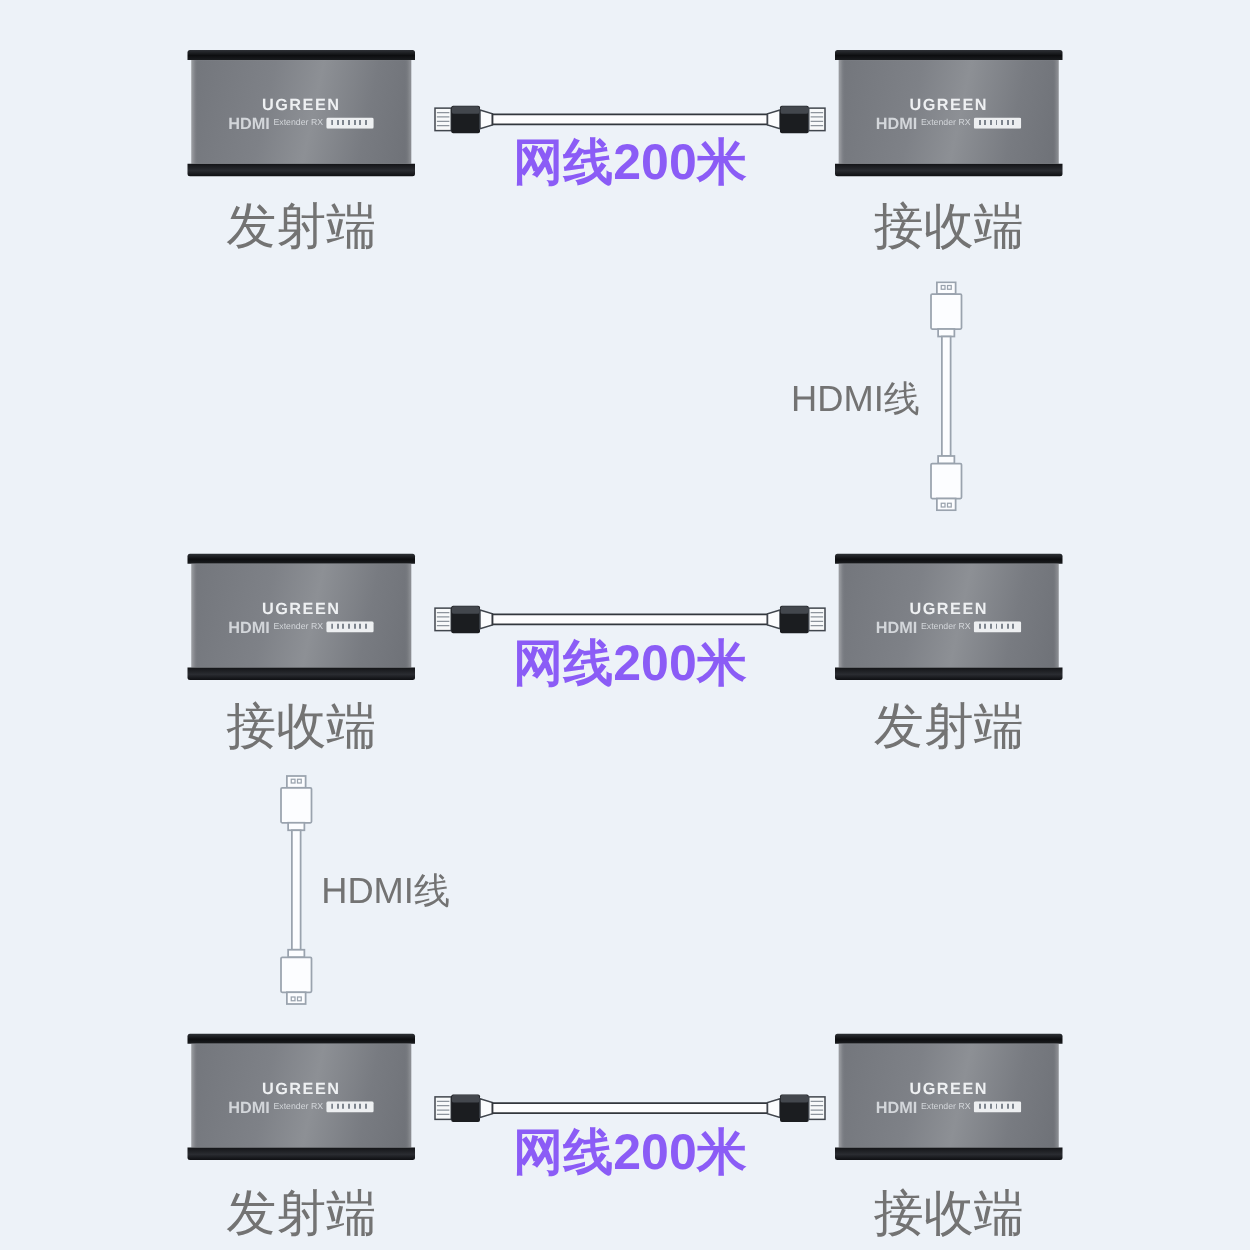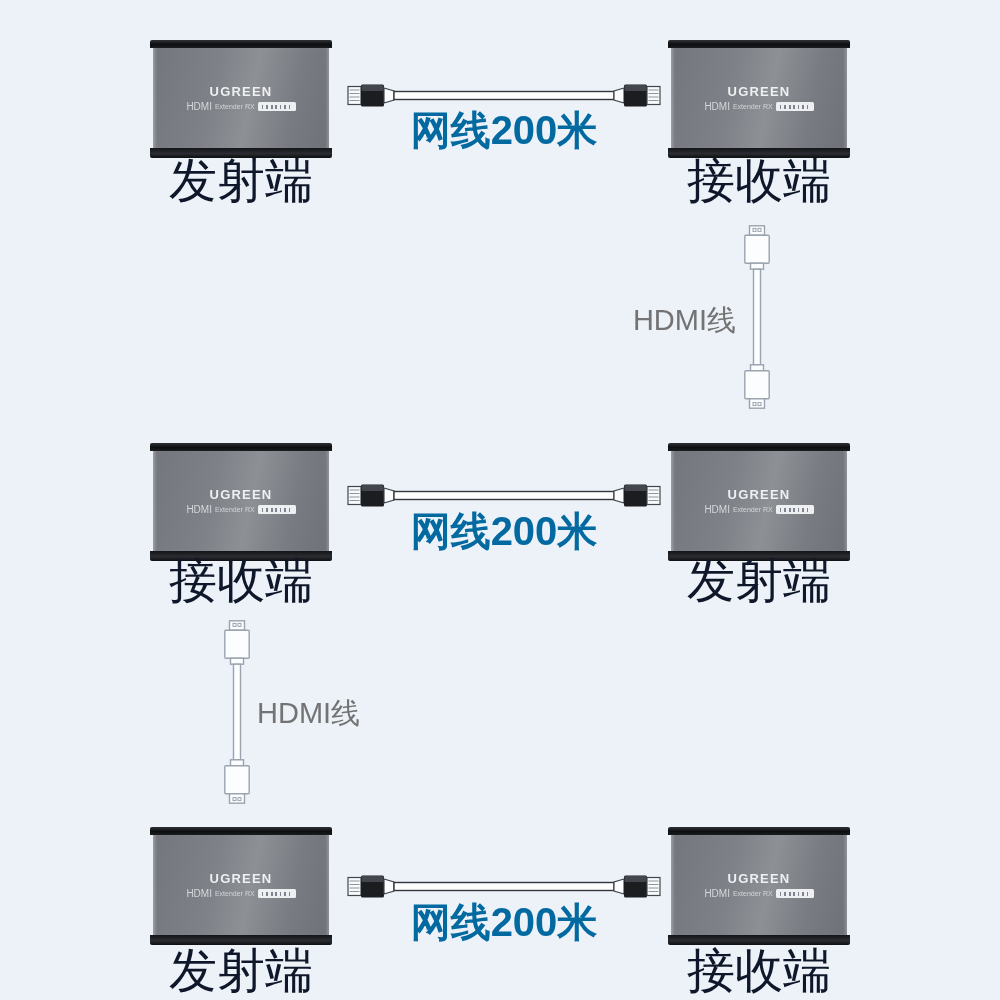--- a/index.html
+++ b/index.html
@@ -4,56 +4,56 @@
 <style>
   html,body { margin:0; padding:0; }
   body {
     width:1000px; height:1000px; position:relative; overflow:hidden;
     background:#edf2f8;
     font-family:"Liberation Sans", sans-serif;
   }
   .canvas { position:absolute; inset:0; }
 
   
-  .device { position:absolute; width:182px; height:118px; }
+  .device { position:absolute; width:182px; height:101px; }
   .dev-top {
     position:absolute; top:0; left:0; right:0; height:8px;
     background:linear-gradient(180deg,#2e3136 0%,#0d0e10 55%,#1a1c1f 100%);
     border-radius:2px 2px 0 0;
   }
   .dev-body {
     position:absolute; top:8px; left:3px; right:3px; bottom:10px;
     background:linear-gradient(102deg,#73767c 0%,#7e8187 35%,#8d9095 55%,#787b81 78%,#6e7177 100%);
     box-shadow:inset 4px 0 3px -2px rgba(255,255,255,.30), inset -4px 0 3px -2px rgba(255,255,255,.22);
     display:flex; flex-direction:column; align-items:center; justify-content:center;
   }
   .dev-bottom {
     position:absolute; bottom:0; left:0; right:0; height:10px;
     background:linear-gradient(180deg,#131417 0%,#2a2c31 55%,#0e0f12 100%);
     border-radius:0 0 2px 2px;
   }
   .brand { color:#eef0f2; font-weight:700; font-size:13px; letter-spacing:1.2px; line-height:13px; }
   .model { display:flex; align-items:center; gap:3px; margin-top:4px; color:#d3d6da; line-height:9px; }
-  .model .m1 { font-weight:400; font-size:10px; }
+  .model .m1 { font-weight:700; font-size:13px; }
   .model .m2 { font-size:7px; }
   .badge {
     display:inline-block; width:38px; height:9px; border-radius:1.5px;
     background-color:#edeff1;
     background-image:repeating-linear-gradient(90deg,#7d848d 0 1.5px, rgba(0,0,0,0) 1.5px 4.5px);
     background-size:30px 4px; background-position:center; background-repeat:no-repeat;
   }
 
   
   .dev-label {
     position:absolute; width:182px; text-align:center;
-    font-size:48px; line-height:42px; color:#0f172a; font-weight:500;
+    font-size:40px; line-height:42px; color:#737373; font-weight:500;
   }
   .net-label {
     position:absolute; left:346px; width:316px; text-align:center;
-    font-size:40px; line-height:44px; font-weight:700; color:#0369a1;
+    font-size:40px; line-height:44px; font-weight:700; color:#8b5cf6;
   }
   .hdmi-label { position:absolute; font-size:29px; line-height:32px; color:#737373; }
 
   svg { position:absolute; display:block; }
 </style>
 </head>
 <body>
 
 <div class="canvas">
 

